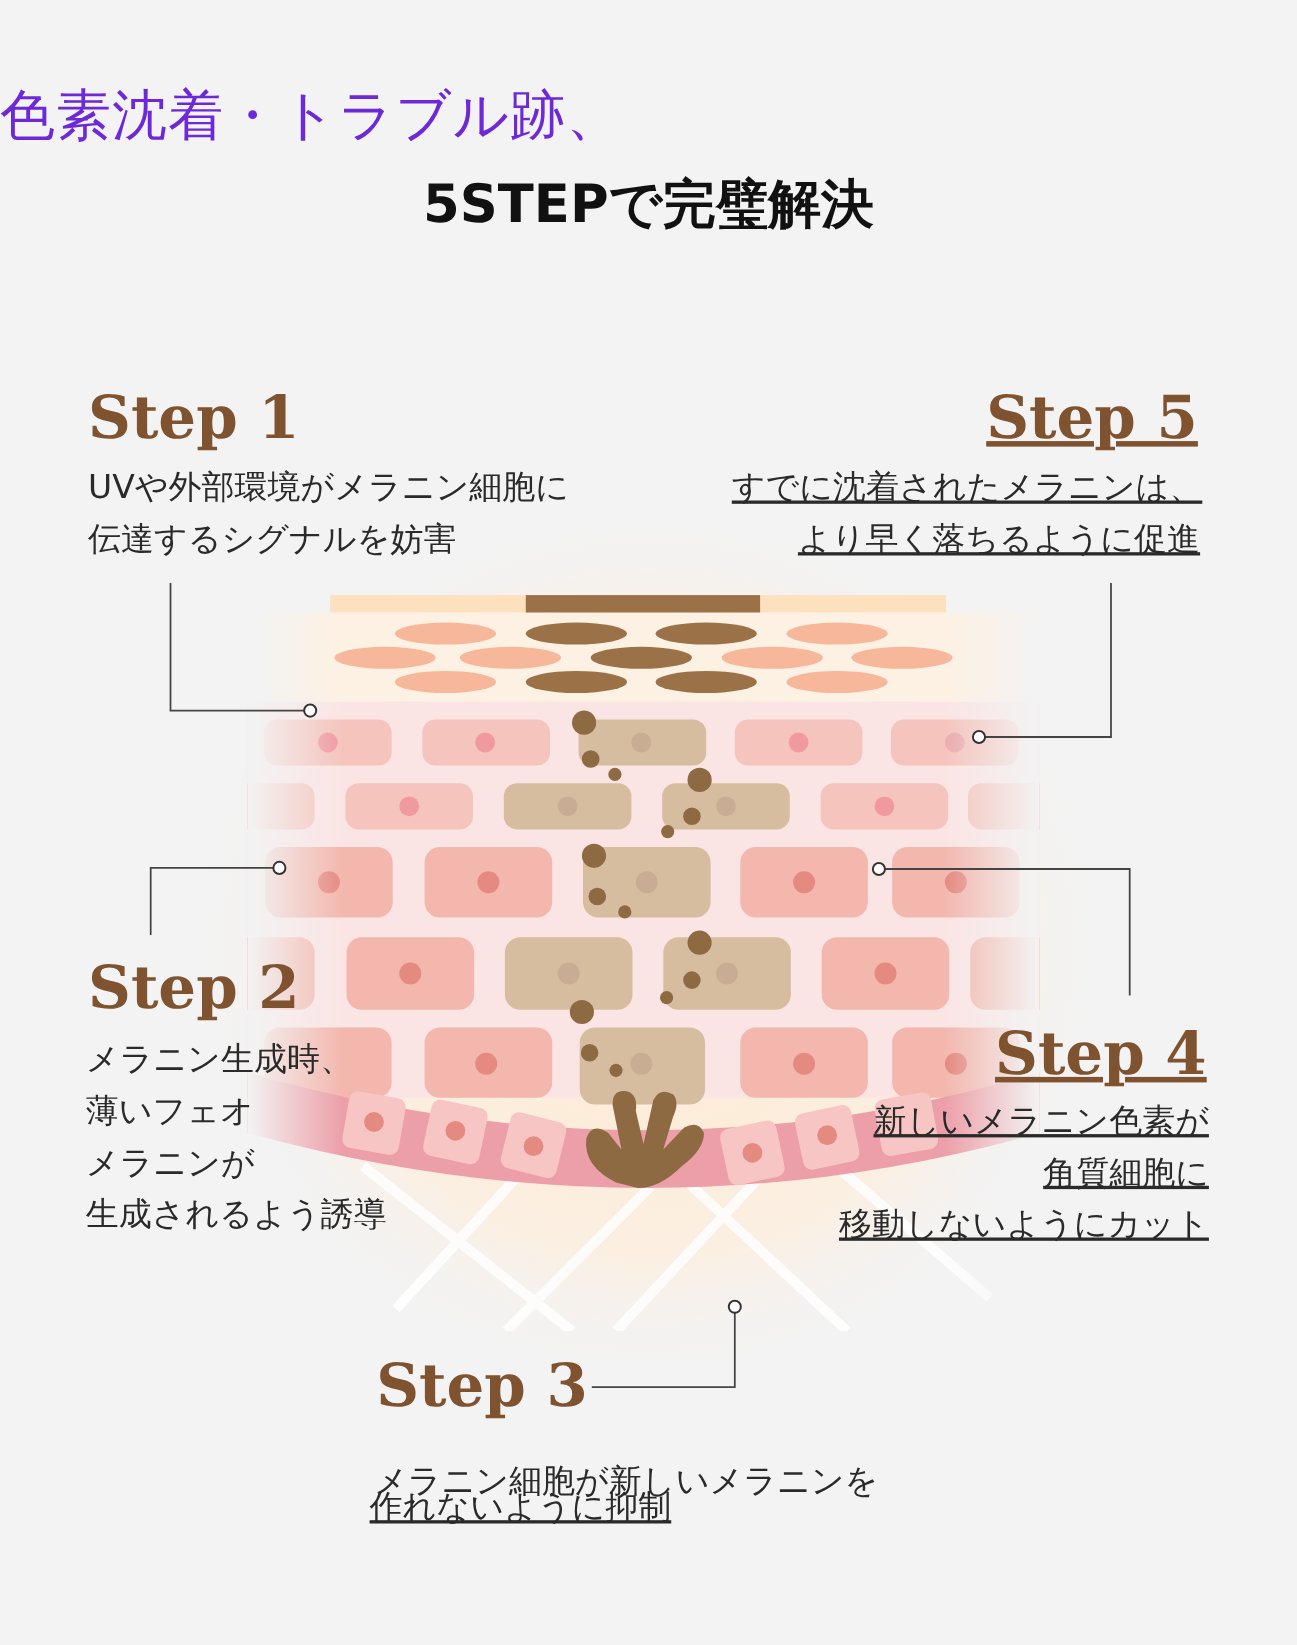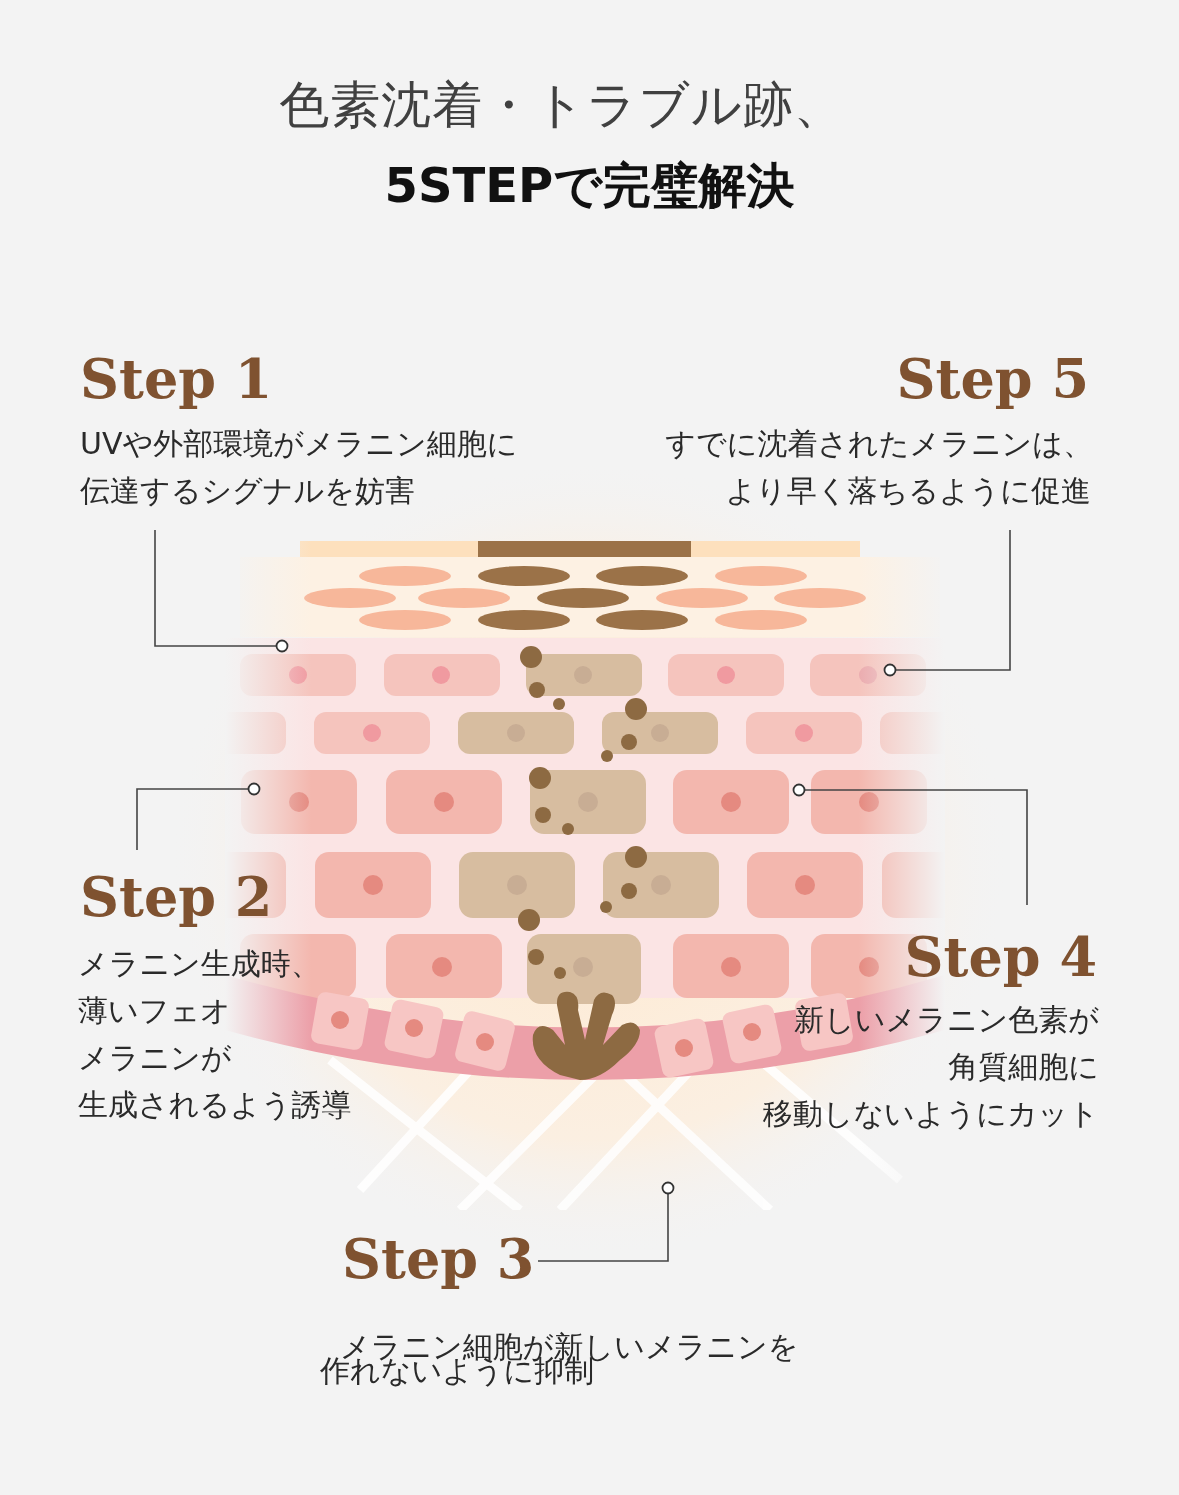--- a/index.html
+++ b/index.html
@@ -1,36 +1,36 @@
 <!DOCTYPE html>
 <html><head>
 <meta charset="utf-8">
 <style>
   html, body { margin:0; padding:0; }
   body {
     width:1179px; height:1495px; background:#f3f3f3; position:relative; overflow:hidden;
     font-family:"DejaVu Sans", "Liberation Sans", sans-serif; color:#222;
   }
   .title1 {
-    position:absolute; left:0; width:1124px; top:72px; text-align:center;
-    font-size:50px; font-weight:400; letter-spacing:1px; color:#404040;
+    position:absolute; left:0; width:1124px; top:72px; text-align:left;
+    font-size:50px; font-weight:400; letter-spacing:1px; color:#6d28d9;
   }
   .title2 {
     position:absolute; left:0; width:1179px; top:154px; text-align:center;
     font-size:48px; font-weight:700; color:#111;
   }
   .diagram { position:absolute; left:0; top:0; width:1179px; height:1495px; }
   .step-title {
     position:absolute; font-family:"DejaVu Serif", "Liberation Serif", serif;
     font-weight:700; font-size:54px; color:#7f5230; line-height:1; white-space:nowrap;
   }
   .step-desc {
     position:absolute; font-size:30px; line-height:47px; color:#2a2a2a; white-space:pre;
   }
-  .right { text-align:left; }
+  .right { text-align:left;text-decoration:underline; }
 </style>
 </head>
 <body>
 
 <div class="title1">色素沈着・トラブル跡、</div>
 <div class="title2">5STEPで完璧解決</div>
 
 <svg class="diagram" viewBox="0 0 1179 1495" xmlns="http://www.w3.org/2000/svg">
   <defs>
     <radialGradient id="glow" cx="50%" cy="50%" r="50%">
@@ -209,13 +209,13 @@
 <div class="step-desc" style="left:78px; top:1034px;">メラニンが</div>
 <div class="step-desc" style="left:78px; top:1081px;">生成されるよう誘導</div>
 
 <div class="step-title right" style="right:82px; top:930px;">Step 4</div>
 <div class="step-desc right" style="right:80px; top:996px;">新しいメラニン色素が</div>
 <div class="step-desc right" style="right:80px; top:1043px;">角質細胞に</div>
 <div class="step-desc right" style="right:80px; top:1090px;">移動しないようにカット</div>
 
 <div class="step-title" style="left:342px; top:1232px;">Step 3</div>
 <div class="step-desc" style="left:340px; top:1300px;margin-top:23px;">メラニン細胞が新しいメラニンを</div>
-<div class="step-desc" style="left:320px; top:1347px;">作れないように抑制</div>
+<div class="step-desc" style="left:336px; top:1347px;text-decoration:underline;">作れないように抑制</div>
 
 </body></html>

